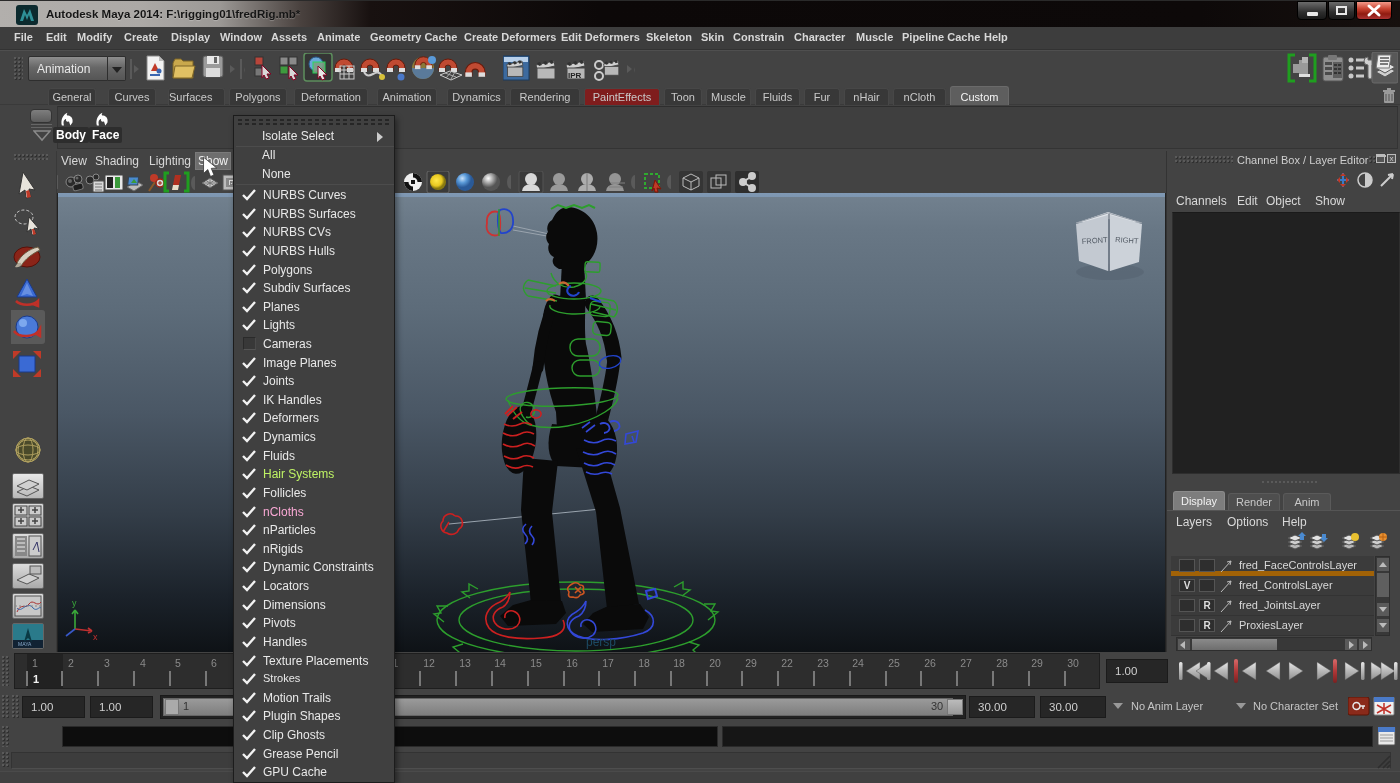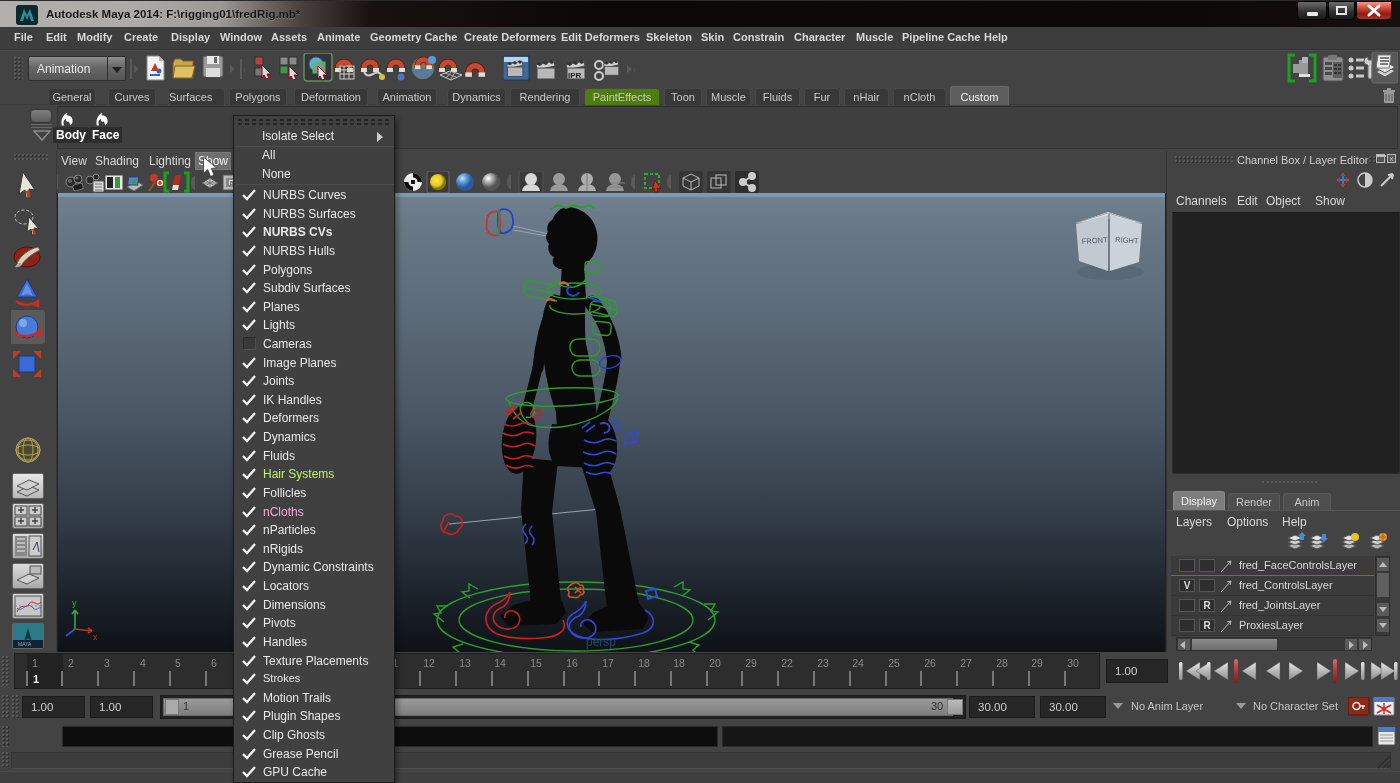--- a/index.html
+++ b/index.html
@@ -34,21 +34,21 @@
   <span class="abs menu-item" style="left:14px;top:4px;">File</span>
   <span class="abs menu-item" style="left:46px;top:4px;">Edit</span>
   <span class="abs menu-item" style="left:77px;top:4px;">Modify</span>
   <span class="abs menu-item" style="left:124px;top:4px;">Create</span>
   <span class="abs menu-item" style="left:171px;top:4px;">Display</span>
   <span class="abs menu-item" style="left:220px;top:4px;">Window</span>
   <span class="abs menu-item" style="left:271px;top:4px;">Assets</span>
   <span class="abs menu-item" style="left:317px;top:4px;">Animate</span>
   <span class="abs menu-item" style="left:370px;top:4px;">Geometry Cache</span>
   <span class="abs menu-item" style="left:464px;top:4px;">Create Deformers</span>
-  <span class="abs menu-item" style="left:561px;top:4px;">Edit Deformers</span>
+  <span class="abs menu-item" style="left:541px;top:4px;padding-left:20px;">Edit Deformers</span>
   <span class="abs menu-item" style="left:646px;top:4px;text-align:right;">Skeleton</span>
   <span class="abs menu-item" style="left:701px;top:4px;">Skin</span>
   <span class="abs menu-item" style="left:733px;top:4px;">Constrain</span>
   <span class="abs menu-item" style="left:794px;top:4px;">Character</span>
   <span class="abs menu-item" style="left:856px;top:4px;">Muscle</span>
   <span class="abs menu-item" style="left:902px;top:4px;">Pipeline Cache</span>
   <span class="abs menu-item" style="left:984px;top:4px;">Help</span>
 </div>
 
 <div class="abs" style="left:0;top:50px;width:1400px;height:36px;background:#434343;border-top:1px solid #4f4f4f;">
@@ -371,21 +371,21 @@
 </div>
 
 <div class="abs" style="left:48px;top:88px;width:48px;height:17px;background:#383838;border:1px solid #474747;border-bottom:none;border-radius:3px 3px 0 0;color:#c9c9c9;font-size:11px;text-align:center;padding-top:2px;">General</div>
 <div class="abs" style="left:108px;top:88px;width:48px;height:17px;background:#383838;border:1px solid #474747;border-bottom:none;border-radius:3px 3px 0 0;color:#c9c9c9;font-size:11px;text-align:center;padding-top:2px;">Curves</div>
 <div class="abs" style="left:168px;top:88px;width:57px;height:17px;background:#383838;border:1px solid #474747;border-bottom:none;border-radius:3px 3px 0 0;color:#c9c9c9;font-size:11px;text-align:left;padding-top:2px;">Surfaces</div>
 <div class="abs" style="left:229px;top:88px;width:58px;height:17px;background:#383838;border:1px solid #474747;border-bottom:none;border-radius:3px 3px 0 0;color:#c9c9c9;font-size:11px;text-align:center;padding-top:2px;">Polygons</div>
 <div class="abs" style="left:294px;top:88px;width:74px;height:17px;background:#383838;border:1px solid #474747;border-bottom:none;border-radius:3px 3px 0 0;color:#c9c9c9;font-size:11px;text-align:center;padding-top:2px;">Deformation</div>
 <div class="abs" style="left:377px;top:88px;width:60px;height:17px;background:#383838;border:1px solid #474747;border-bottom:none;border-radius:3px 3px 0 0;color:#c9c9c9;font-size:11px;text-align:center;padding-top:2px;">Animation</div>
 <div class="abs" style="left:447px;top:88px;width:59px;height:17px;background:#383838;border:1px solid #474747;border-bottom:none;border-radius:3px 3px 0 0;color:#c9c9c9;font-size:11px;text-align:center;padding-top:2px;">Dynamics</div>
 <div class="abs" style="left:510px;top:88px;width:70px;height:17px;background:#383838;border:1px solid #474747;border-bottom:none;border-radius:3px 3px 0 0;color:#c9c9c9;font-size:11px;text-align:center;padding-top:2px;">Rendering</div>
-<div class="abs" style="left:584px;top:88px;width:76px;height:17px;background:#4d7c0f;border:1px solid #474747;border-bottom:none;border-radius:3px 3px 0 0;color:#c9c9c9;font-size:11px;text-align:center;padding-top:2px;">PaintEffects</div>
+<div class="abs" style="left:584px;top:88px;width:76px;height:17px;background:#7f1d1d;border:1px solid #474747;border-bottom:none;border-radius:3px 3px 0 0;color:#c9c9c9;font-size:11px;text-align:center;padding-top:2px;">PaintEffects</div>
 <div class="abs" style="left:664px;top:88px;width:38px;height:17px;background:#383838;border:1px solid #474747;border-bottom:none;border-radius:3px 3px 0 0;color:#c9c9c9;font-size:11px;text-align:center;padding-top:2px;">Toon</div>
 <div class="abs" style="left:706px;top:88px;width:45px;height:17px;background:#383838;border:1px solid #474747;border-bottom:none;border-radius:3px 3px 0 0;color:#c9c9c9;font-size:11px;text-align:center;padding-top:2px;">Muscle</div>
 <div class="abs" style="left:755px;top:88px;width:45px;height:17px;background:#383838;border:1px solid #474747;border-bottom:none;border-radius:3px 3px 0 0;color:#c9c9c9;font-size:11px;text-align:center;padding-top:2px;">Fluids</div>
 <div class="abs" style="left:804px;top:88px;width:36px;height:17px;background:#383838;border:1px solid #474747;border-bottom:none;border-radius:3px 3px 0 0;color:#c9c9c9;font-size:11px;text-align:center;padding-top:2px;">Fur</div>
 <div class="abs" style="left:844px;top:88px;width:45px;height:17px;background:#383838;border:1px solid #474747;border-bottom:none;border-radius:3px 3px 0 0;color:#c9c9c9;font-size:11px;text-align:center;padding-top:2px;">nHair</div>
 <div class="abs" style="left:893px;top:88px;width:53px;height:17px;background:#383838;border:1px solid #474747;border-bottom:none;border-radius:3px 3px 0 0;color:#c9c9c9;font-size:11px;text-align:center;padding-top:2px;">nCloth</div>
 <div class="abs" style="left:950px;top:86px;width:59px;height:19px;background:#5e5e5e;border:1px solid #6a6a6a;border-bottom:none;border-radius:3px 3px 0 0;color:#f5f5f5;font-size:11px;text-align:center;padding-top:4px;">Custom</div>
 
 <div class="abs" style="left:57px;top:151px;width:1109px;height:501px;background:#434343;">
 
@@ -736,21 +736,21 @@
           <use href="#lyr"></use>
           <circle cx="14" cy="5" r="4" fill="#e89030"></circle>
           <path d="M10 5 L18 5 M14 1 L14 9" stroke="#b86010"></path>
         </g>
   </svg>
 
   <div id="layers"></div>
 </div>
 
 <div class="abs" style="left:1171px;top:556px;width:203px;height:80px;background:#3b3b3b;">
-<div class="abs" style="left:0;top:0px;width:203px;height:20px;border-bottom:1px solid #a16207;">
+<div class="abs" style="left:0;top:0px;width:203px;height:20px;border-bottom:5px solid #a16207;">
 <div class="abs" style="left:8px;top:3px;width:16px;height:13px;background:#2e2e2e;border:1px solid #555;color:#ddd;font-size:10px;font-weight:bold;text-align:center;"></div>
 <div class="abs" style="left:28px;top:3px;width:16px;height:13px;background:#2e2e2e;border:1px solid #555;color:#ddd;font-size:10px;font-weight:bold;text-align:center;"></div>
 <svg class="abs" style="left:48px;top:2px" width="18" height="16">
           <path d="M2 14 L12 3 M12 3 l-4 1 M12 3 l-1 4" stroke="#bbb" fill="none"></path>
         </svg>
 <div class="abs" style="left:68px;top:3px;color:#d8d8d8;font-size:11px;white-space:nowrap;">fred_FaceControlsLayer</div>
 </div>
 <div class="abs" style="left:0;top:20px;width:203px;height:20px;border-bottom:1px solid #333;">
 <div class="abs" style="left:8px;top:3px;width:16px;height:13px;background:#2e2e2e;border:1px solid #555;color:#ddd;font-size:10px;font-weight:bold;text-align:center;">V</div>
 <div class="abs" style="left:28px;top:3px;width:16px;height:13px;background:#2e2e2e;border:1px solid #555;color:#ddd;font-size:10px;font-weight:bold;text-align:center;"></div>
@@ -971,21 +971,21 @@
           <path d="M2 7 L6 11 L14 2" stroke="#f2f2f2" stroke-width="2.4" fill="none"></path>
         </svg>
 <div class="abs" style="left:29px;top:2px;color:#e8e8e8;font-size:12px;white-space:nowrap;">NURBS Curves</div>
 </div>
 <div class="abs" style="left:0;top:88.6px;width:162px;height:18px;">
 <svg class="abs" style="left:7px;top:2px" width="16" height="14" viewBox="0 0 16 14">
           <path d="M2 7 L6 11 L14 2" stroke="#f2f2f2" stroke-width="2.4" fill="none"></path>
         </svg>
 <div class="abs" style="left:29px;top:2px;color:#e8e8e8;font-size:12px;white-space:nowrap;">NURBS Surfaces</div>
 </div>
-<div class="abs" style="left:0;top:107.2px;width:190px;height:18px;font-weight:bold;">
+<div class="abs" style="left:0;top:107.2px;width:190px;height:18px;">
 <svg class="abs" style="left:7px;top:2px" width="16" height="14" viewBox="0 0 16 14">
           <path d="M2 7 L6 11 L14 2" stroke="#f2f2f2" stroke-width="2.4" fill="none"></path>
         </svg>
 <div class="abs" style="left:29px;top:2px;color:#e8e8e8;font-size:12px;white-space:nowrap;">NURBS CVs</div>
 </div>
 <div class="abs" style="left:0;top:125.9px;width:162px;height:18px;">
 <svg class="abs" style="left:7px;top:2px" width="16" height="14" viewBox="0 0 16 14">
           <path d="M2 7 L6 11 L14 2" stroke="#f2f2f2" stroke-width="2.4" fill="none"></path>
         </svg>
 <div class="abs" style="left:29px;top:2px;color:#e8e8e8;font-size:12px;white-space:nowrap;">NURBS Hulls</div>

